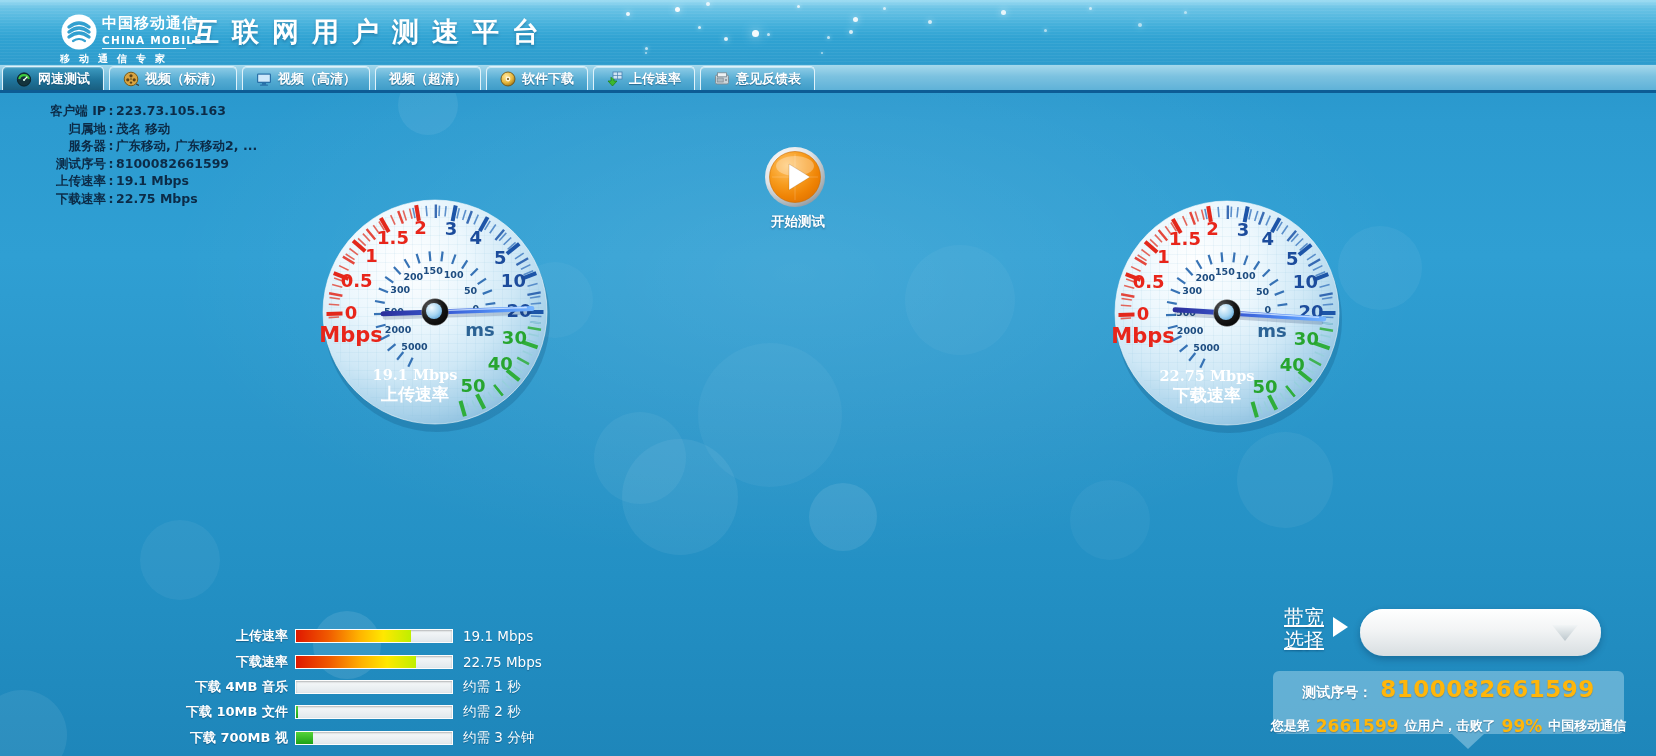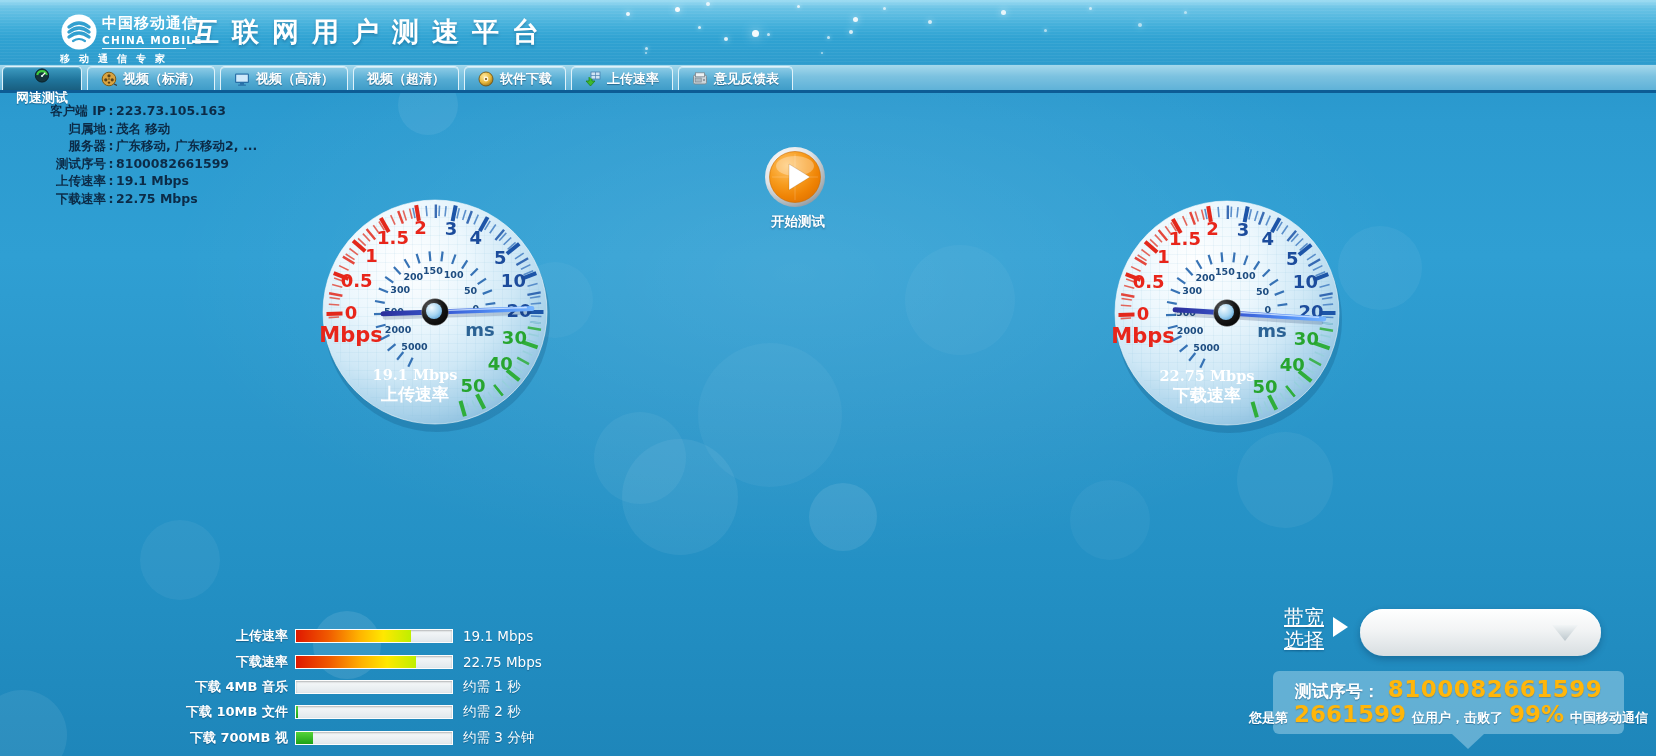--- a/index.html
+++ b/index.html
@@ -27,21 +27,21 @@
   .sparkle{position:absolute;border-radius:50%;background:#fff;pointer-events:none;}
   
   .tab-bar{position:absolute;left:0;top:65px;width:1656px;height:28px;
     background:linear-gradient(180deg,#a6d9ec 0%,#7cc2e0 45%,#5fb2d8 100%);
     border-bottom:3px solid #0d5c95;display:flex;align-items:flex-end;padding-left:2px;}
   .tab{height:24px;display:flex;align-items:center;gap:6px;padding:0 13px;margin-right:5px;
     border:1px solid #dff2fa;border-bottom:none;border-radius:5px 5px 0 0;
     background:linear-gradient(180deg,#8ecde7 0%,#55acd3 55%,#3f9cc8 100%);
     box-shadow:inset 0 1px 0 rgba(255,255,255,.5);cursor:pointer;}
   .tab.active{background:linear-gradient(180deg,#3e9cc2 0%,#20759c 55%,#195f80 100%);
-    box-shadow:inset 0 1px 1px rgba(255,255,255,.35);flex-direction:column;}
+    box-shadow:inset 0 1px 1px rgba(255,255,255,.35);}
   .tab-label{font-size:13px;font-weight:bold;color:#fff;white-space:nowrap;
     text-shadow:0 1px 1px rgba(0,45,80,.5);}
   .tab-icon{width:16px;height:16px;display:block;}
   
   .client-info{position:absolute;left:18px;top:102px;color:#0c2b47;}
   .info-row{display:grid;grid-template-columns:88px 10px auto;line-height:17.5px;
     font-size:12.5px;font-weight:bold;}
   .info-row .lbl{text-align:right;}
   .info-row .colon{text-align:center;}
   .info-row .val{white-space:nowrap;}
@@ -73,26 +73,26 @@
   .bw-dropdown{position:absolute;left:1360px;top:609px;width:241px;height:47px;border-radius:24px;
     background:linear-gradient(180deg,#ffffff 0%,#f2f4f5 45%,#d8dee1 100%);
     box-shadow:0 3px 7px rgba(0,30,60,.28), inset 0 1px 0 #fff;cursor:pointer;}
   .bw-value{position:absolute;left:0;right:40px;top:0;height:47px;line-height:47px;text-align:center;
     color:#3a3a3a;font-size:22px;font-weight:600;}
   .bw-chevron{position:absolute;right:22px;top:14px;width:28px;height:20px;display:block;}
   
   .result-panel{position:absolute;left:1273px;top:671px;width:351px;height:63px;border-radius:6px;
     background:rgba(210,238,250,.38);}
   .rp-line1{display:flex;justify-content:center;align-items:baseline;margin-top:5px;}
-  .rp-label{color:#fff;font-size:17px;font-weight:bold;text-shadow:0 1px 1px rgba(0,45,80,.4);}
+  .rp-label{color:#fff;font-size:14px;font-weight:bold;text-shadow:0 1px 1px rgba(0,45,80,.4);}
   .rp-serial{color:#ffb60a;font-size:23px;font-weight:bold;margin-left:8px;letter-spacing:.5px;
     text-shadow:0 1px 1px rgba(90,55,0,.3);}
-  .rp-line2{display:flex;justify-content:center;align-items:flex-end;margin-top:-2px;white-space:nowrap;}
+  .rp-line2{display:flex;justify-content:center;align-items:center;margin-top:-2px;white-space:nowrap;}
   .rp-line2 .sm{color:#fff;font-size:13px;font-weight:600;text-shadow:0 1px 1px rgba(0,45,80,.4);}
-  .rp-line2 .num{color:#ffb60a;font-size:23px;font-weight:bold;margin:0 6px;
+  .rp-line2 .num{color:#ffb60a;font-size:17px;font-weight:bold;margin:16px 6px;
     text-shadow:0 1px 1px rgba(90,55,0,.3);}
   .rp-tail{position:absolute;left:179px;top:63px;width:0;height:0;
     border-left:16px solid transparent;border-right:16px solid transparent;
     border-top:15px solid rgba(210,238,250,.38);}
   .bokeh{position:absolute;border-radius:50%;background:#fff;pointer-events:none;}
 </style>
 </head>
 <body>
 
 <div id="stage">

